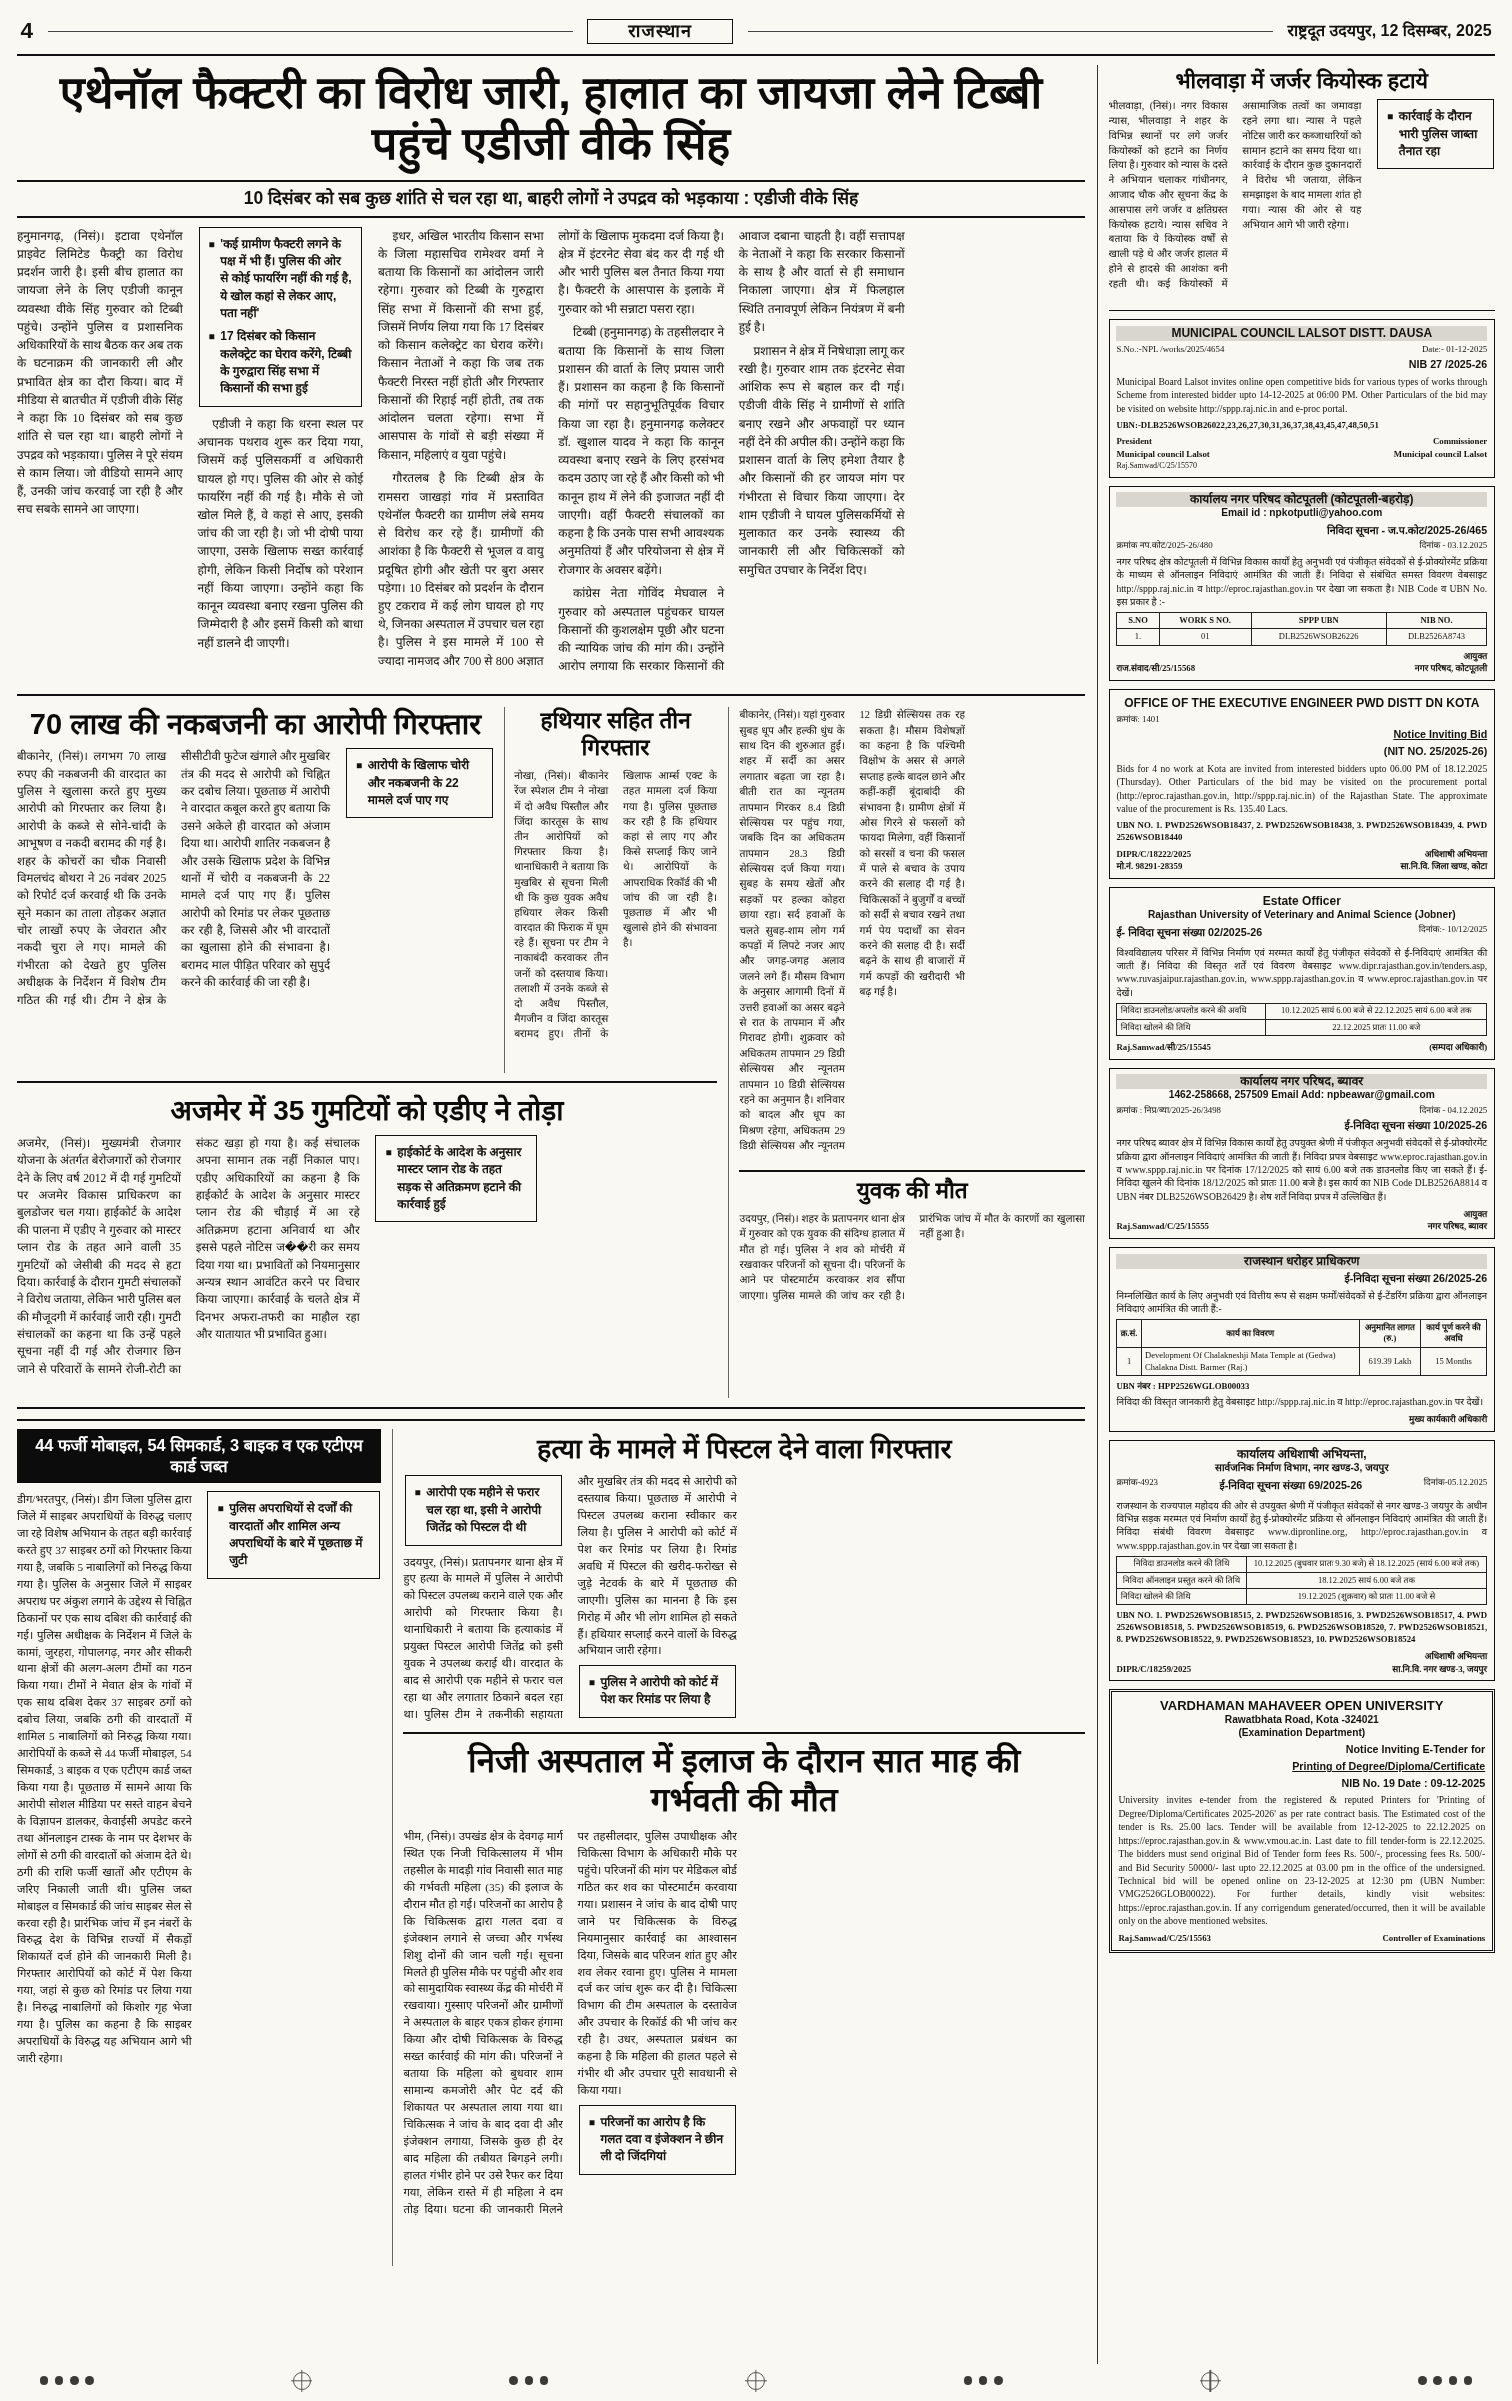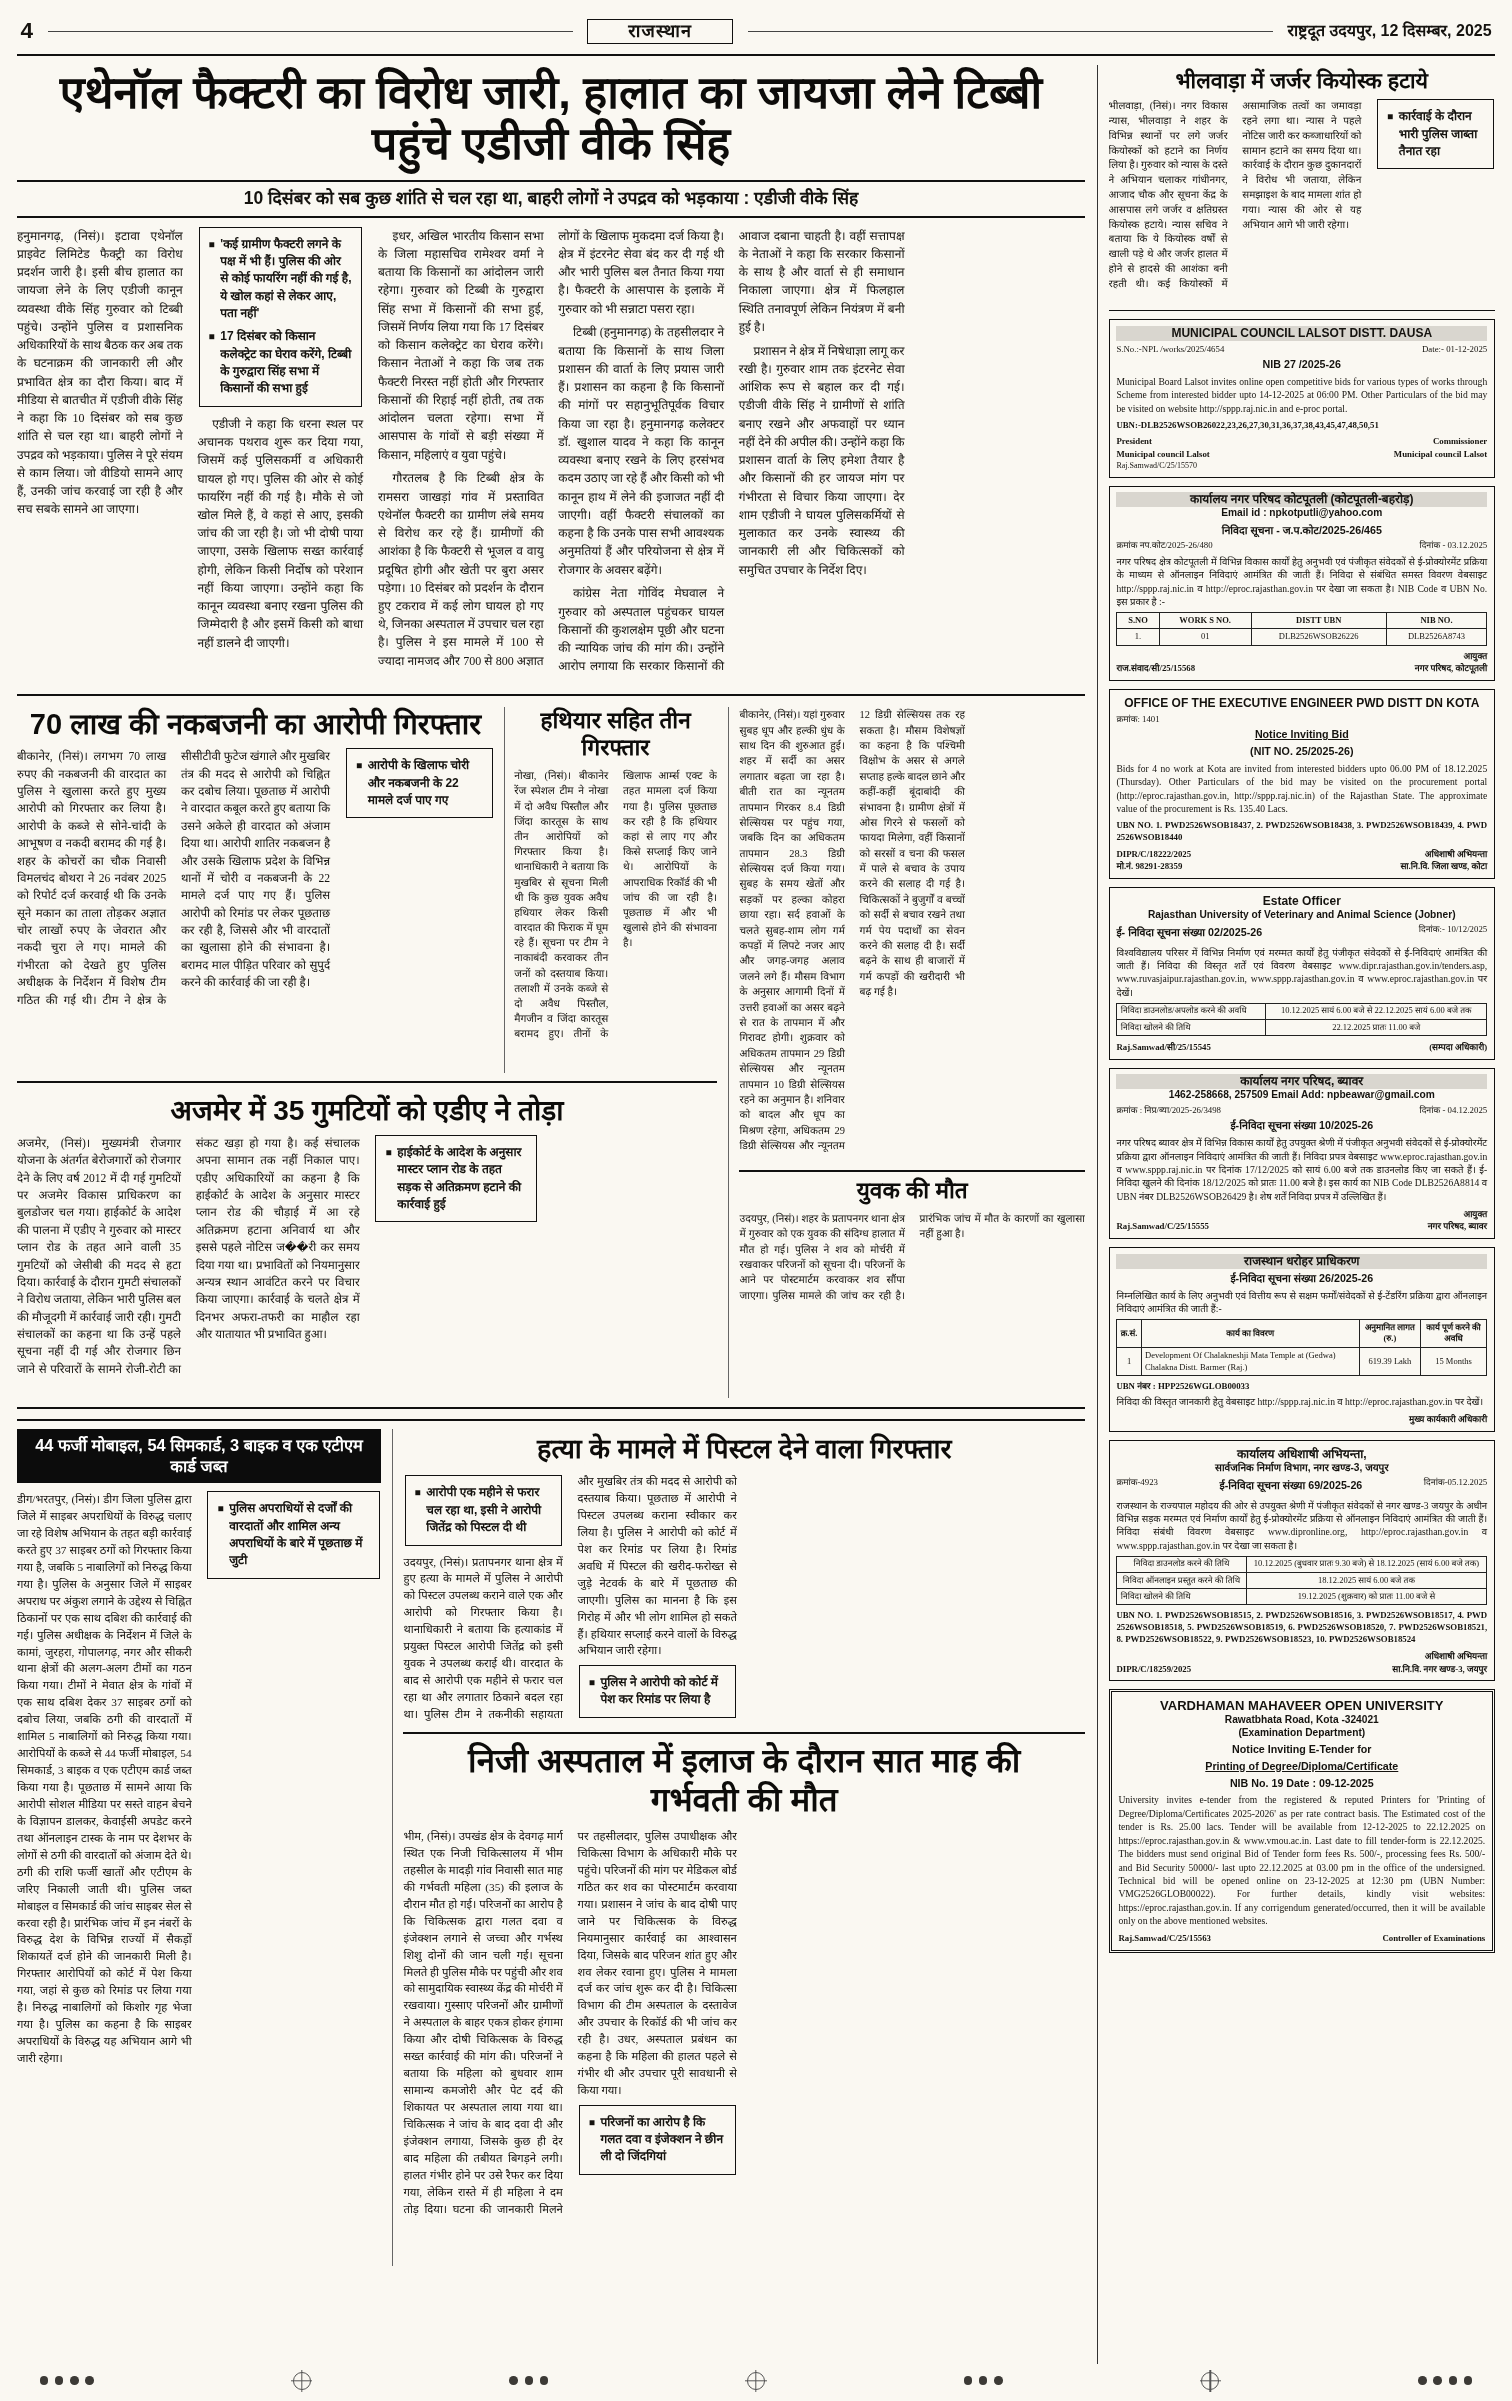--- a/index.html
+++ b/index.html
@@ -71,21 +71,21 @@
   .hosp h2{font-size:33px;line-height:1.2;margin:0 34px 8px;}
   .hosp .cols{column-count:4;height:395px;font-size:11.3px;line-height:1.5;}
   
   .bhil h2{font-size:21.5px;margin-bottom:5.6px;}
   .bhil .cols{column-count:3;height:203px;font-size:10.2px;line-height:1.45;}
   .bhil{border-bottom:1.7px solid #111;padding-bottom:8px;}
   .notice{border:1.4px solid #111;margin-top:8px;padding:5.6px 6.8px;
           font-family:"Liberation Serif",serif;font-size:9.6px;line-height:1.4;text-align:justify;}
   .notice .nt{font:700 12px/1.25 "Liberation Sans",sans-serif;text-align:center;}
   .notice .nt2{font:700 10.2px/1.25 "Liberation Sans",sans-serif;text-align:center;}
-  .notice .sub{font:700 10.7px/1.35 "Liberation Sans",sans-serif;text-align:center;margin:2.3px 0;}
+  .notice .sub{font:700 10.7px/1.35 "Liberation Sans",sans-serif;text-align:right;margin:2.3px 0;}
   .notice .meta{display:flex;justify-content:space-between;font-size:8.8px;margin:1.7px 0;}
   .notice .body{margin:3.4px 0;}
   .notice .ubn{font-weight:700;font-size:8.8px;margin:2.3px 0;word-break:break-all;}
   .notice .signrow{display:flex;justify-content:space-between;align-items:flex-end;margin-top:4.5px;font-size:8.8px;}
   .notice .sig{text-align:right;font-weight:700;}
   .notice .sigl{text-align:left;font-weight:700;}
   .ntable{width:100%;border-collapse:collapse;margin:3.4px 0;font-size:8.5px;}
   .ntable th,.ntable td{border:0.8px solid #222;padding:1.7px 3.4px;text-align:center;}
   .gray{background:#d9d6cf;}
   .vmou{border:3.4px double #111;}
@@ -276,21 +276,21 @@
         <div class="meta">
           <span>क्रमांक नप.कोट/2025-26/480</span>
           <span>दिनांक - 03.12.2025</span>
         </div>
         <div class="body">नगर परिषद क्षेत्र कोटपूतली में विभिन्न विकास कार्यों हेतु अनुभवी एवं पंजीकृत संवेदकों से ई-प्रोक्योरमेंट प्रक्रिया के माध्यम से ऑनलाइन निविदाएं आमंत्रित की जाती हैं। निविदा से संबंधित समस्त विवरण वेबसाइट http://sppp.raj.nic.in व http://eproc.rajasthan.gov.in पर देखा जा सकता है। NIB Code व UBN No. इस प्रकार है :-</div>
         <table class="ntable">
           <tbody>
               <tr>
             <th>S.NO</th>
             <th>WORK S NO.</th>
-            <th>DISTT UBN</th>
+            <th>SPPP UBN</th>
             <th>NIB NO.</th>
           </tr>
           <tr>
             <td>1.</td>
             <td>01</td>
             <td>DLB2526WSOB26226</td>
             <td>DLB2526A8743</td>
           </tr>
         </tbody>
           </table>

